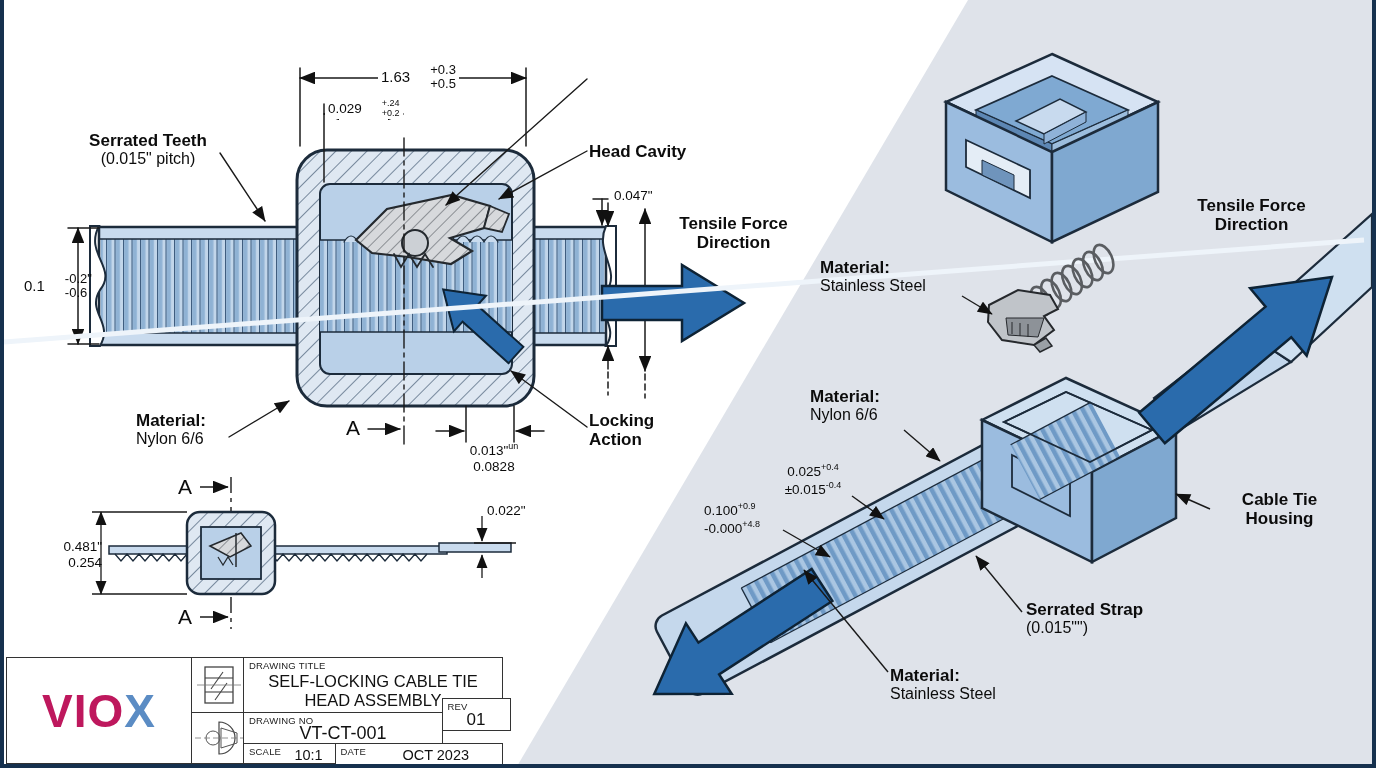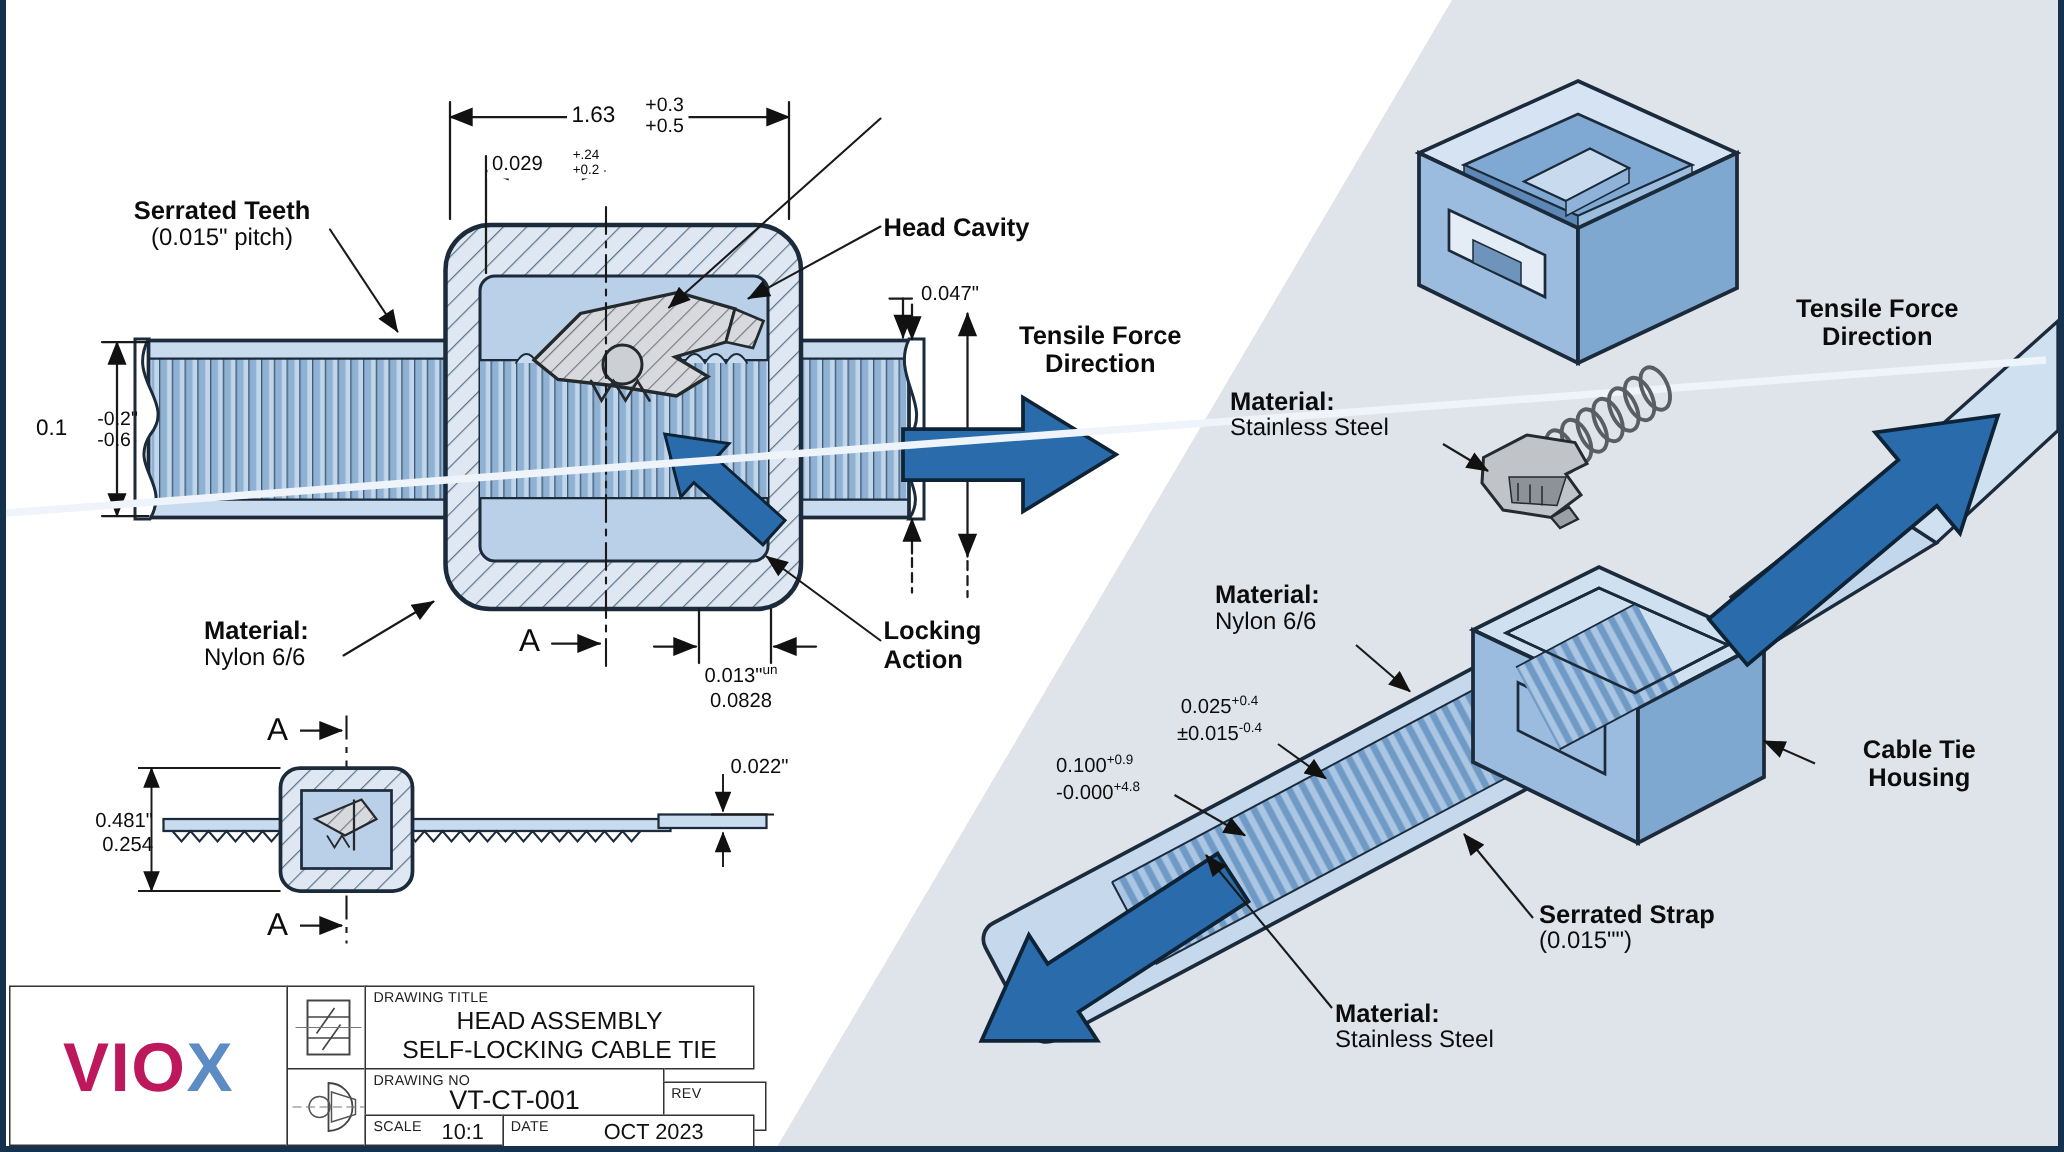--- a/index.html
+++ b/index.html
@@ -360,31 +360,31 @@
     <svg width="52" height="48" style="position:absolute;left:1px;top:1px;">
       <path d="M14,8 A16,16 0 1 0 14,40 Z" fill="none" stroke="#444" stroke-width="1.2" transform="rotate(180 20 24)"></path>
       <circle cx="20" cy="24" r="7" fill="none" stroke="#555" stroke-width="1"></circle>
       <polygon points="28,14 44,19 44,29 28,34" fill="none" stroke="#555" stroke-width="1"></polygon>
       <line x1="2" y1="24" x2="50" y2="24" stroke="#777" stroke-width="0.8" stroke-dasharray="6 3"></line>
     </svg>
   </div>
   <div class="tb-cell" style="left:237px;top:0;width:260px;height:56px;">
     <div class="tb-label">DRAWING TITLE</div>
     <div class="tb-val" style="top:14px;font-size:16.5px;">
+      <div>SELF-LOCKING CABLE TIE</div>
       <div>HEAD ASSEMBLY</div>
-      <div>SELF-LOCKING CABLE TIE</div>
     </div>
   </div>
   <div class="tb-cell" style="left:237px;top:54.5px;width:200px;height:49px;">
     <div class="tb-label">DRAWING NO</div>
     <div class="tb-val" style="top:10px;font-size:18px;">VT-CT-001</div>
   </div>
-  <div class="tb-cell" style="left:435.5px;top:64px;width:69px;height:33px;">
+  <div class="tb-cell" style="left:435.5px;top:41px;width:69px;height:33px;">
     <div class="tb-label">REV</div>
-    <div class="tb-val" style="top:11px;font-size:17px;margin-top:20px;">01</div>
+    <div class="tb-val" style="top:11px;font-size:17px;">01</div>
   </div>
   <div class="tb-cell" style="left:237px;top:86px;width:93px;height:21px;">
     <div class="tb-label">SCALE</div>
     <div class="tb-val" style="top:3px;left:38px;right:0;font-size:14.5px;">10:1</div>
   </div>
   <div class="tb-cell" style="left:328.5px;top:86px;width:168.5px;height:26px;">
     <div class="tb-label">DATE</div>
     <div class="tb-val" style="top:3px;left:34px;right:0;font-size:14.5px;">OCT 2023</div>
   </div>
 </div>

